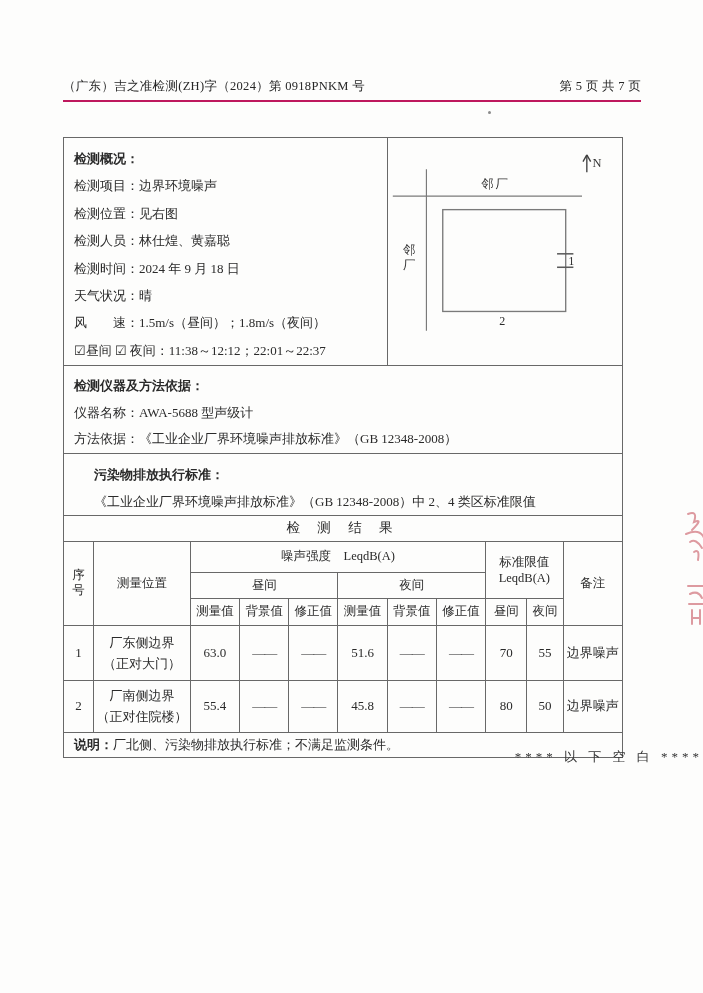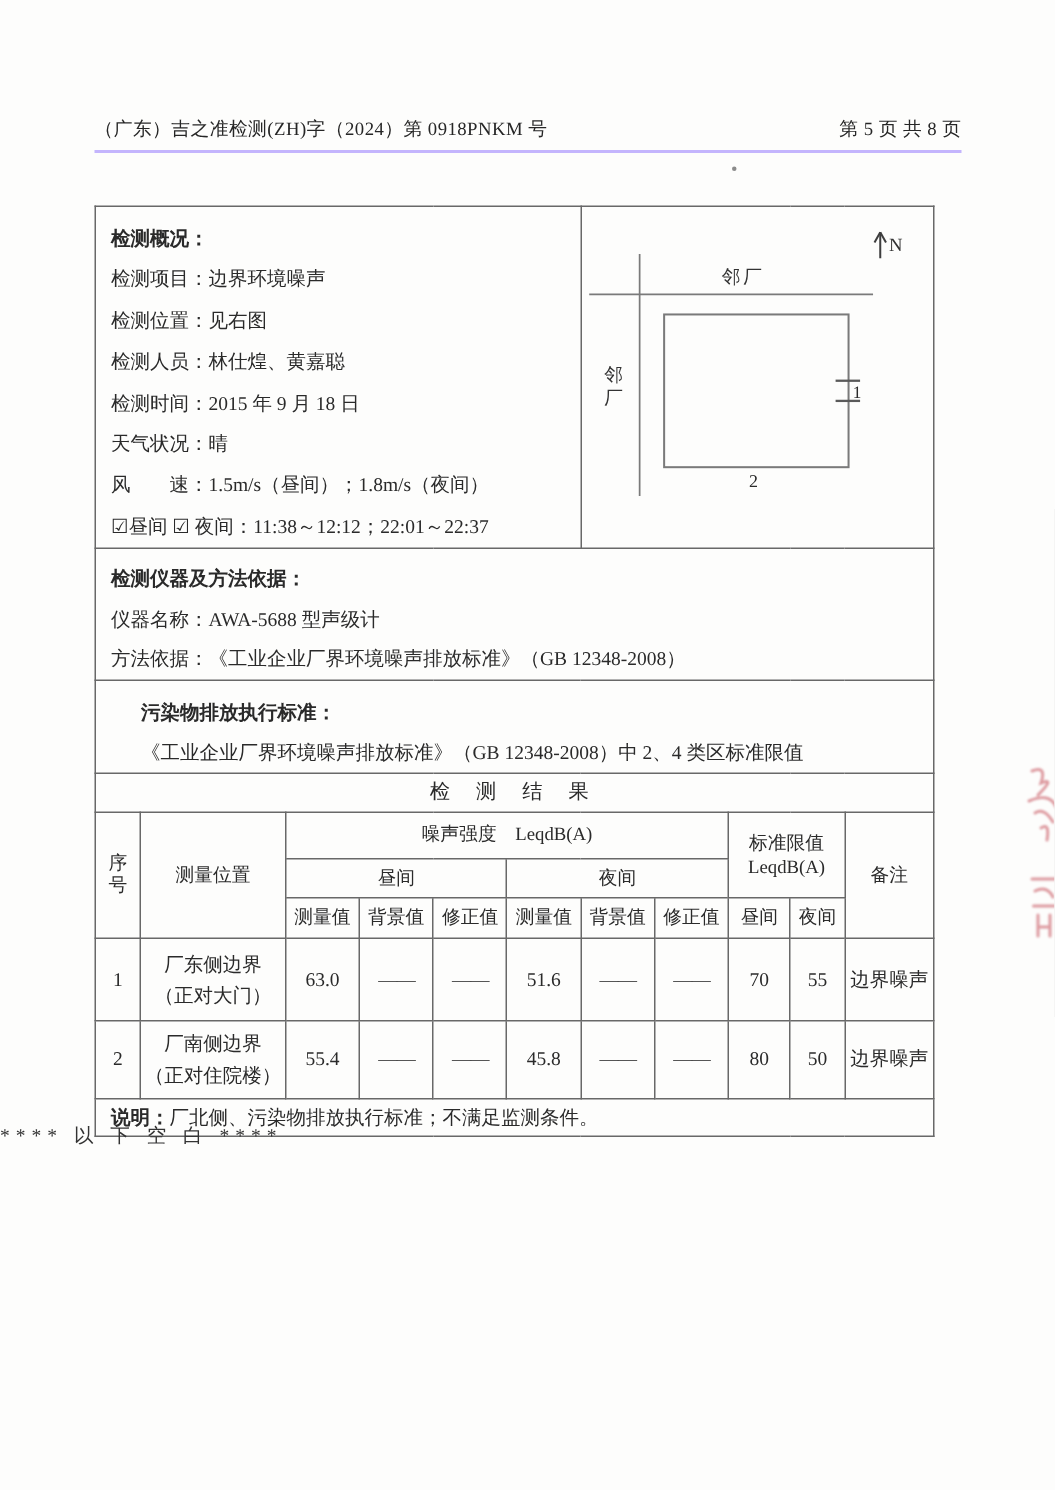--- a/index.html
+++ b/index.html
@@ -10,21 +10,21 @@
   }
   .page{
     position:relative;width:703px;height:993px;
     background:#fdfdfc;color:#262626;overflow:hidden;
   }
   
   .doc-header{
     position:absolute;left:63px;top:78px;width:578px;
     display:flex;justify-content:space-between;align-items:flex-end;
     font-size:12.5px;letter-spacing:.3px;
-    border-bottom:2px solid #c4b5fd;padding-bottom:5px;
+    border-bottom:2px solid #be185d;padding-bottom:5px;
   }
   .doc-title{
     position:absolute;left:70px;top:104px;
     font-size:14px;font-weight:bold;letter-spacing:.5px;
   }
   .ink-speck{
     position:absolute;left:488px;top:111px;width:3px;height:3px;
     background:#8b8b8b;border-radius:50%;
   }
   
@@ -44,34 +44,34 @@
   .bold{font-weight:bold;}
   .diagram-cell{position:relative;padding:0 !important;}
   .results-title{font-weight:bold;letter-spacing:7px;font-size:13.5px;}
   .hdr{font-size:12.5px;}
   .loc-line{line-height:21px;}
   .dash{color:#4c4c4c;letter-spacing:-1px;}
   .note-cell{text-align:left !important;padding-left:10px !important;font-size:13px;}
   
   .blank-note{
     position:absolute;left:0;top:748px;width:703px;
-    text-align:left;font-size:13px;letter-spacing:4px;color:#333;
+    text-align:right;font-size:13px;letter-spacing:4px;color:#333;
   }
   
   .red-mark{position:absolute;opacity:.55;}
   svg text{font-family:"Liberation Serif","DejaVu Serif",serif;}
 </style>
 </head>
 <body>
 
 <div class="page">
 
   <div class="doc-header">
     <span>（广东）吉之准检测(ZH)字（2024）第 0918PNKM 号</span>
-    <span>第 5 页 共 8 页</span>
+    <span>第 5 页 共 7 页</span>
   </div>
 
   <div class="ink-speck"></div>
 
   <table class="main">
     <colgroup>
       <col style="width:5.4%">
         <col style="width:17.3%">
       <col style="width:8.8%">
         <col style="width:8.8%">
@@ -84,21 +84,21 @@
         <col style="width:10.6%">
     </colgroup>
 
     <tbody>
         <tr style="height:225px">
       <td colspan="6" class="sec-cell">
         <div class="ov-line bold">检测概况：</div>
         <div class="ov-line">检测项目：边界环境噪声</div>
         <div class="ov-line">检测位置：见右图</div>
         <div class="ov-line">检测人员：林仕煌、黄嘉聪</div>
-        <div class="ov-line">检测时间：2015 年 9 月 18 日</div>
+        <div class="ov-line">检测时间：2024 年 9 月 18 日</div>
         <div class="ov-line">天气状况：晴</div>
         <div class="ov-line">风　　速：1.5m/s（昼间）；1.8m/s（夜间）</div>
         <div class="ov-line">☑昼间 ☑ 夜间：11:38～12:12；22:01～22:37</div>
       </td>
       <td colspan="5" class="diagram-cell">
         <svg width="100%" height="223" viewBox="0 0 244 223">
 
           <g stroke="#3e3e3e" fill="none" stroke-width="1.4">
             <line x1="207" y1="31" x2="207" y2="13"></line>
             <line x1="207" y1="13" x2="203" y2="20"></line>

